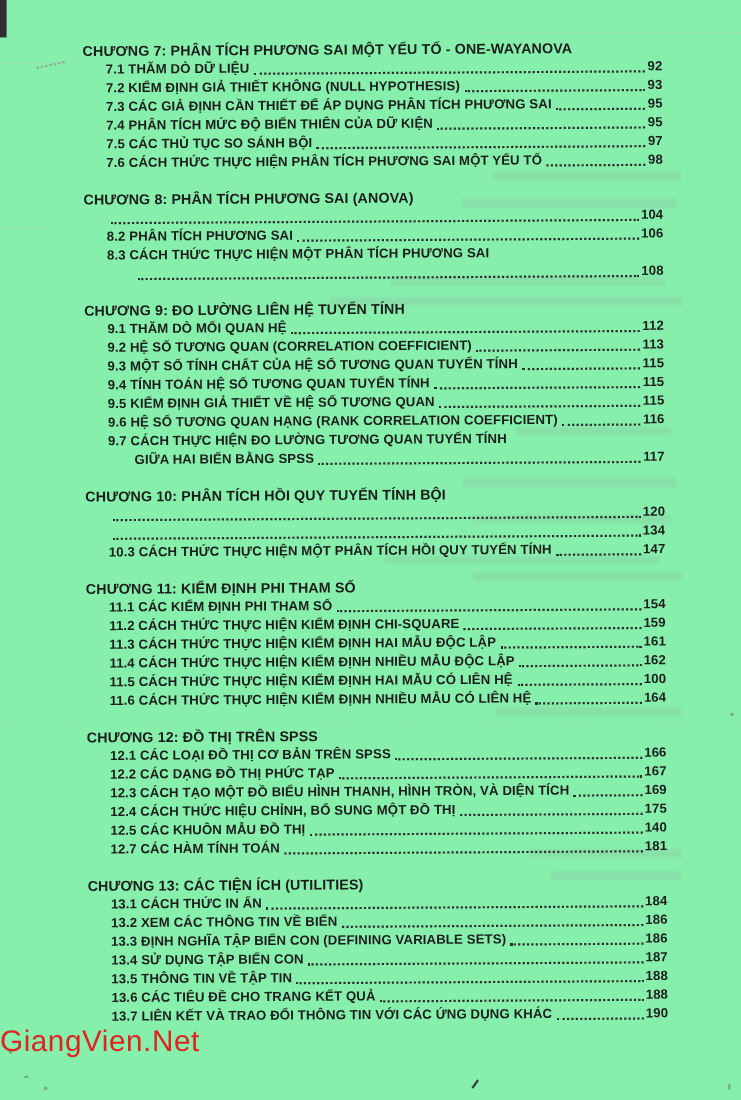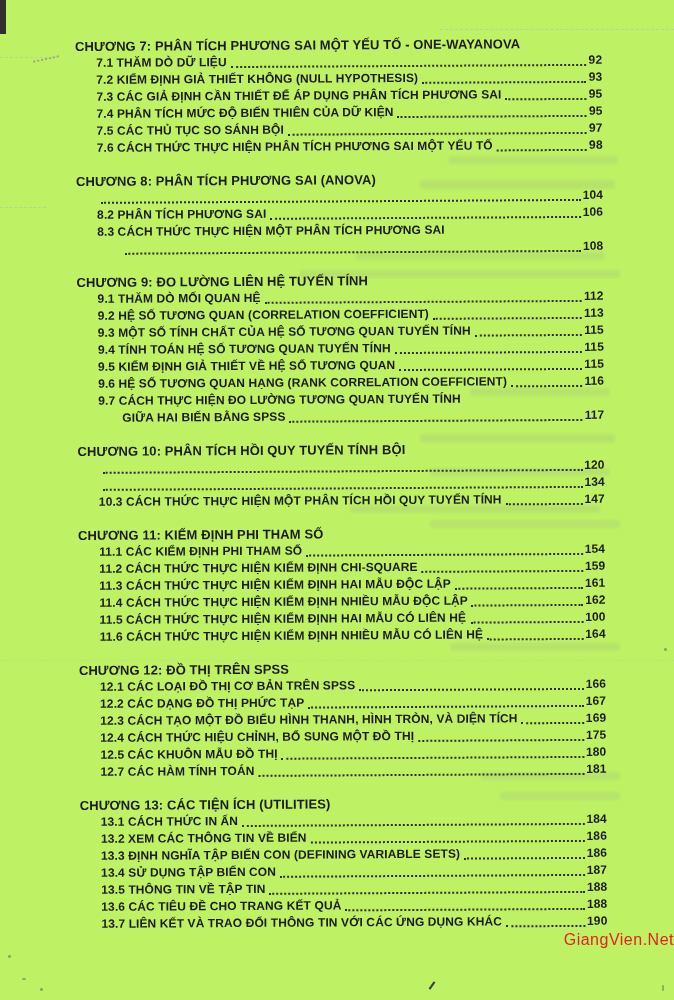--- a/index.html
+++ b/index.html
@@ -1,18 +1,18 @@
 <!DOCTYPE html>
 <html><head>
 <meta charset="utf-8">
 <style>
   html,body{margin:0;padding:0;background:#e8e8e8;}
   #page{
     position:relative;width:674px;height:1000px;margin:0 auto;
-    background:#bef264;overflow:hidden;
+    background:#86efac;overflow:hidden;
     font-family:"Liberation Sans",sans-serif;color:#1c1c1c;
   }
   
   #toc{
     position:absolute;left:75px;top:38px;width:527px;
     transform:rotate(-0.35deg);transform-origin:top left;
   }
   .chapter{margin-bottom:16px;}
   .chapter-title{
     font-size:13px;font-weight:bold;height:17px;line-height:17px;
@@ -24,22 +24,22 @@
   }
   .row.cont{padding-left:45px;}
   .item-label{flex:0 0 auto;}
   .leader{
     flex:1 1 auto;min-width:6px;align-self:flex-end;
     border-bottom:2px dotted #2d2d2d;margin:0 2px 3px 4px;
   }
   .pagenum{flex:0 0 auto;text-align:center;}
   
   #watermark{
-    position:absolute;left:0;right:0;top:931px;text-align:right;
-    font-size:16px;font-weight:400;letter-spacing:.5px;
+    position:absolute;left:0;right:0;top:931px;text-align:left;
+    font-size:27px;font-weight:400;letter-spacing:.5px;
   }
   
   .smudge{position:absolute;background:#8f8f8f;opacity:.15;filter:blur(1.6px);border-radius:2px;}
   .dashline{position:absolute;border-top:1px dashed #bdbdbd;opacity:.6;height:0;}
   .corner-bar{position:absolute;left:0;top:0;width:6px;height:34px;background:#2f2f2f;filter:blur(.4px);}
   .scribble{position:absolute;left:33px;top:58px;width:26px;height:0;border-bottom:2px dotted #8a8a8a;transform:rotate(-12deg);opacity:.7;}
   .speck{position:absolute;background:#6d6d6d;opacity:.55;border-radius:1px;}
   .tick{position:absolute;left:431px;top:981px;width:2px;height:9px;background:#3c3c3c;transform:rotate(35deg);}
 </style>
 </head>
@@ -233,21 +233,21 @@
           <span class="pagenum">169</span>
         </div>
         <div class="row">
           <span class="item-label">12.4 CÁCH THỨC HIỆU CHỈNH, BỔ SUNG MỘT ĐỒ THỊ</span>
           <span class="leader"></span>
           <span class="pagenum">175</span>
         </div>
         <div class="row">
           <span class="item-label">12.5 CÁC KHUÔN MẪU ĐỒ THỊ</span>
           <span class="leader"></span>
-          <span class="pagenum">180</span>
+          <span class="pagenum">140</span>
         </div>
         <div class="row">
           <span class="item-label">12.7 CÁC HÀM TÍNH TOÁN</span>
           <span class="leader"></span>
           <span class="pagenum">181</span>
         </div>
       </div>
       <div class="chapter">
         <div class="chapter-title">CHƯƠNG 13: CÁC TIỆN ÍCH (UTILITIES)</div>
         <div class="row">

